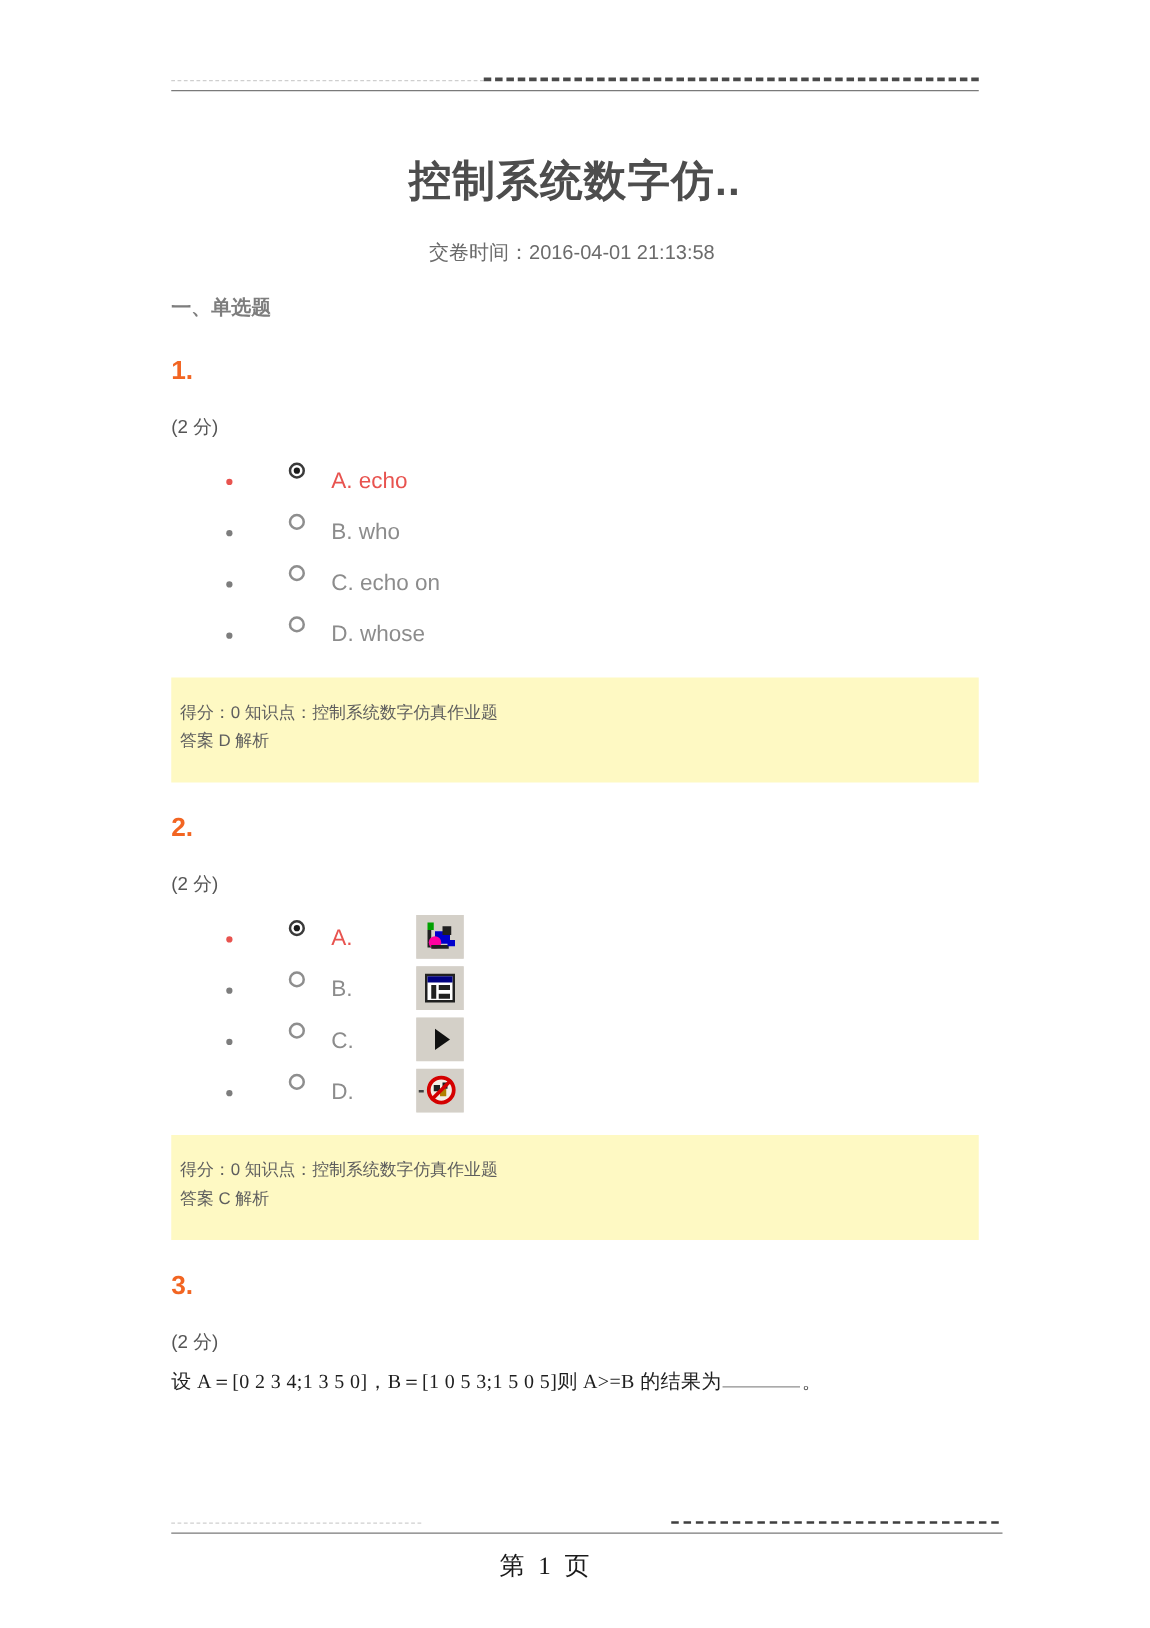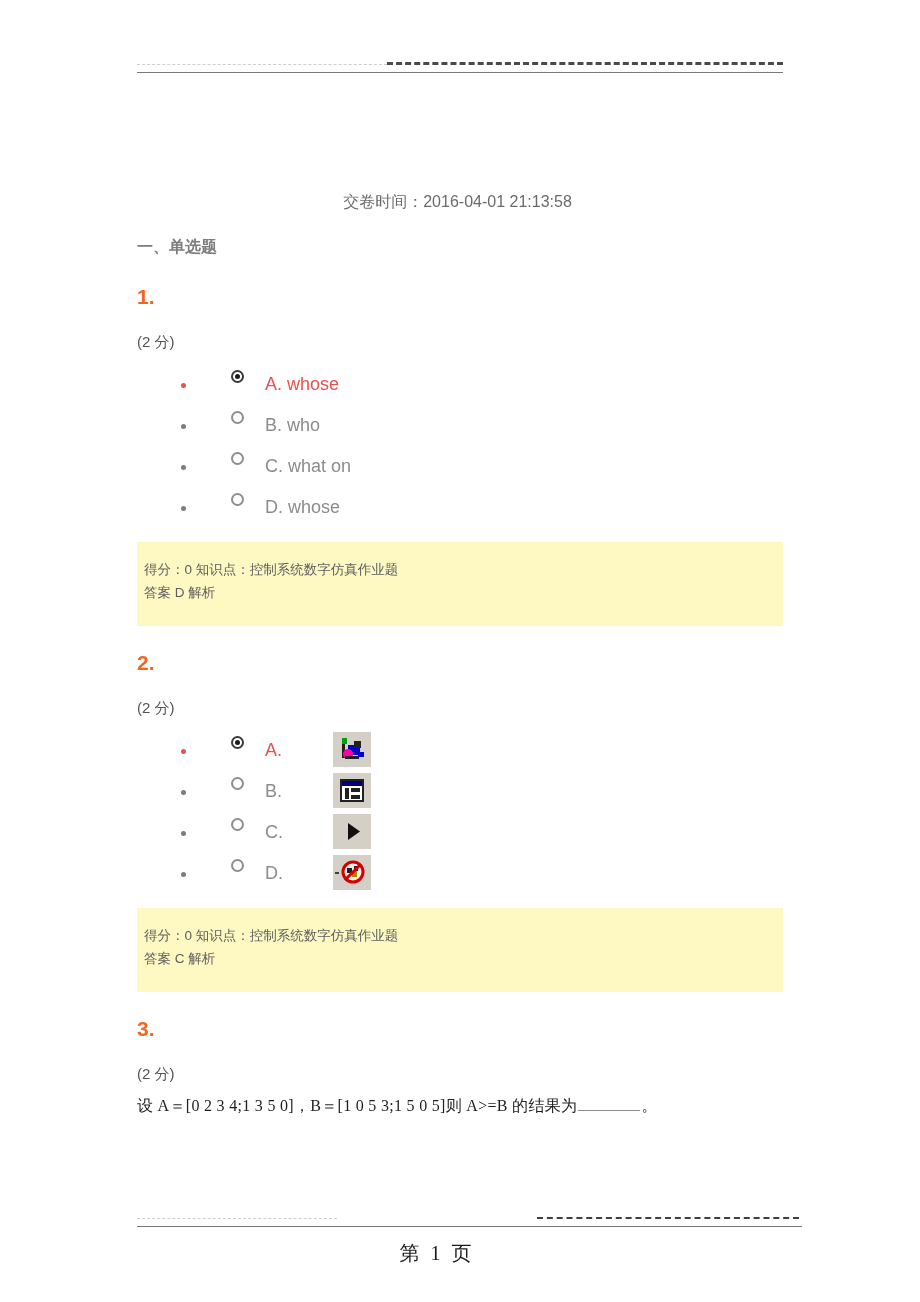--- a/index.html
+++ b/index.html
@@ -250,45 +250,46 @@
 <div class="page">
 
   <div class="rule-block" id="page-header">
     <div class="rule-dashes">
       <div class="dash-left"></div>
       <div class="dash-right"></div>
     </div>
     <div class="rule-solid"></div>
   </div>
 
+  <div class="doc-title">控制系统数字仿..</div>
   <div class="submit-time">交卷时间：2016-04-01 21:13:58</div>
 
   <div class="content">
 
     <div class="section-heading">一、单选题</div>
 
     <div class="q-block">
       <div class="q-number">1.</div>
       <div class="q-score">(2 分)</div>
 
       <ul class="options">
         <li class="selected">
           <span class="bullet"></span>
           <span class="radio on"></span>
-          <span class="opt-text">A. whose</span>
+          <span class="opt-text">A. echo</span>
         </li>
         <li>
           <span class="bullet"></span>
           <span class="radio"></span>
           <span class="opt-text">B. who</span>
         </li>
         <li>
           <span class="bullet"></span>
           <span class="radio"></span>
-          <span class="opt-text">C. what on</span>
+          <span class="opt-text">C. echo on</span>
         </li>
         <li>
           <span class="bullet"></span>
           <span class="radio"></span>
           <span class="opt-text">D. whose</span>
         </li>
       </ul>
 
       <div class="answer-box">
         <div class="line">得分：0 知识点：控制系统数字仿真作业题</div>

